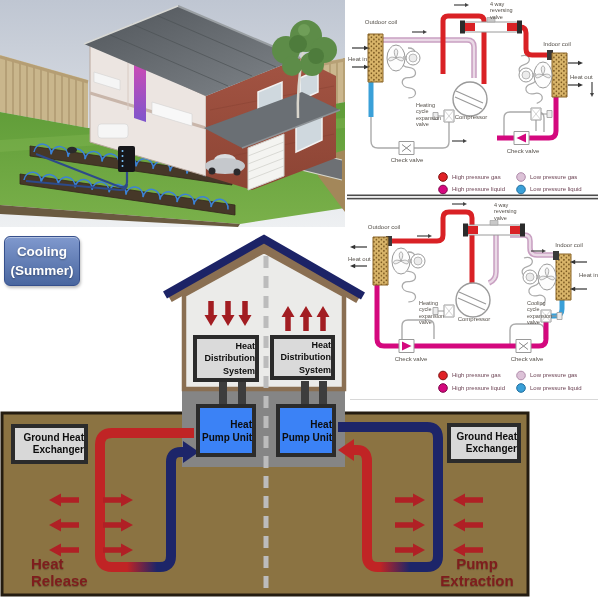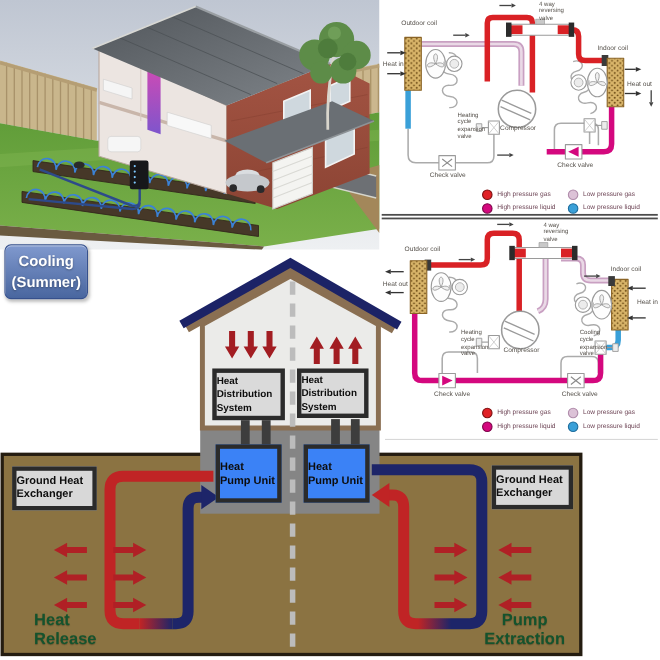--- a/index.html
+++ b/index.html
@@ -5,28 +5,28 @@
   html,body{margin:0;padding:0;background:#fff;}
   #stage{position:relative;width:600px;height:600px;background:#fff;overflow:hidden;
          font-family:"Liberation Sans", sans-serif;}
   #art{position:absolute;left:0;top:0;}
   .lab{position:absolute;color:#55504a;line-height:1.15;}
   .tiny{font-size:5.5px;}
   .sm{font-size:6px;}
   .ctr{text-align:center;}
   .legend-t{position:absolute;font-size:6px;color:#6d4455;white-space:nowrap;}
   .boxlab{position:absolute;box-sizing:border-box;border:4px solid #2b2b2b;
-          display:flex;align-items:center;justify-content:center;text-align:left;
+          display:flex;align-items:center;justify-content:center;text-align:right;
           font-weight:bold;color:#0d0d0d;}
   .hds{background:#dadada;font-size:9px;line-height:12.5px;}
   .hpu{background:#3b82f6;font-size:10px;line-height:13px;}
   .ghe{background:#d8d8d8;font-size:10px;line-height:12.5px;}
-  .white-b{position:absolute;color:#14532d;font-weight:bold;font-size:15px;line-height:17px;
+  .white-b{position:absolute;color:#7f1d1d;font-weight:bold;font-size:15px;line-height:17px;
            text-shadow:0 1px 1px rgba(0,0,0,.25);}
-  #badge{position:absolute;left:4px;top:222px;width:74px;height:48px;border-radius:6px;
+  #badge{position:absolute;left:4px;top:236px;width:74px;height:48px;border-radius:6px;
          background:linear-gradient(#8099ce,#49669f);border:1px solid #36508c;
          box-shadow:inset 0 1px 0 rgba(255,255,255,.4),1px 2px 3px rgba(0,0,0,.25);
          color:#fff;font-weight:bold;font-size:13.5px;line-height:19px;text-align:center;
          display:flex;align-items:center;justify-content:center;
          text-shadow:0 1px 2px rgba(0,0,0,.35);}
 </style>
 </head>
 <body>
 
 <div id="stage">

